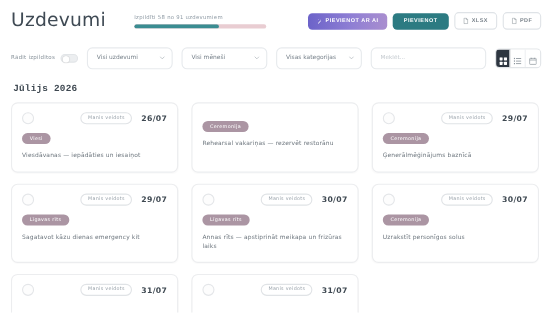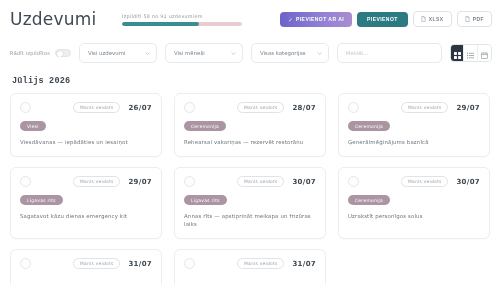--- a/index.html
+++ b/index.html
@@ -265,25 +265,20 @@
         <div class="card">
           <div class="card-top">
             <div class="checkbox"></div>
             <div class="chip-author">Manis veidots</div>
             <div class="card-date">26/07</div>
           </div>
           <span class="tag">Viesi</span>
           <div class="card-title">Viesdāvanas — iepādāties un iesaiņot</div>
         </div>
         <div class="card">
-          <div class="card-top">
-            <div class="checkbox"></div>
-            <div class="chip-author">Manis veidots</div>
-            <div class="card-date">28/07</div>
-          </div>
           <span class="tag">Ceremonija</span>
           <div class="card-title">Rehearsal vakariņas — rezervēt restorānu</div>
         </div>
         <div class="card">
           <div class="card-top">
             <div class="checkbox"></div>
             <div class="chip-author">Manis veidots</div>
             <div class="card-date">29/07</div>
           </div>
           <span class="tag">Ceremonija</span>

